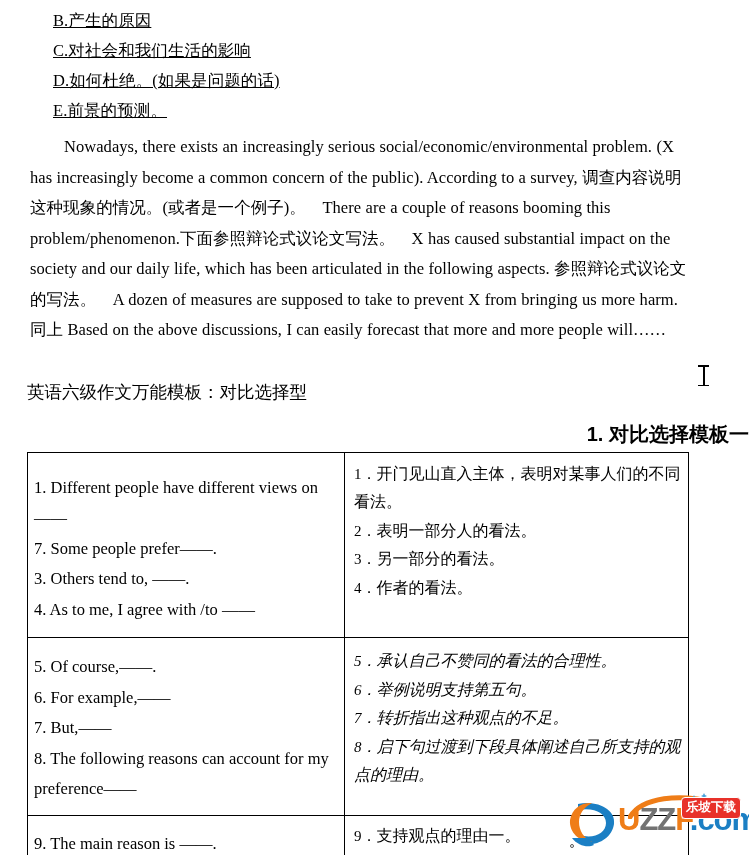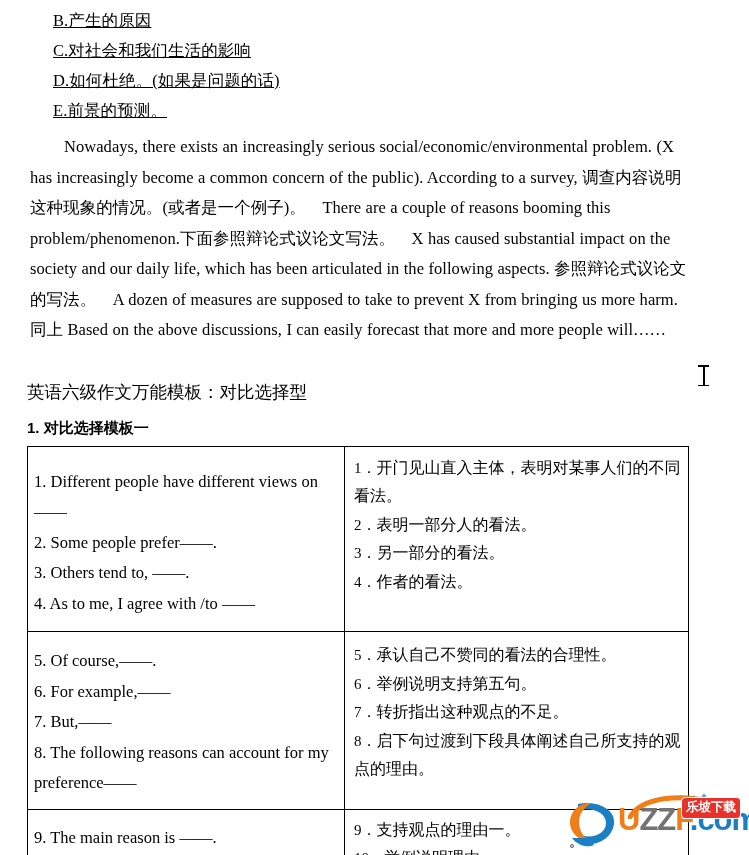--- a/index.html
+++ b/index.html
@@ -53,26 +53,27 @@
   
   .h-main {
     margin: 34px 0 0 0;
     padding-left: 27px;
     font-size: 17.5px;
     font-weight: normal;
     line-height: 24px;
     font-family: "Liberation Sans", "DejaVu Sans", sans-serif;
   }
   .h-sub {
-    margin: 14px 0 8px 0;
+    margin: 20px 0 8px 0;
     padding-left: 27px;
-    font-size: 15px;
+    font-size: 20px;
     font-weight: bold;
     line-height: 20px;
     font-family: "Liberation Sans", "DejaVu Sans", sans-serif;
+    text-align: right;
   }
 
   
   .tbl-wrap {
     padding-left: 27px;
     padding-right: 61px;
   }
   table.tpl {
     width: 661px;
     border-collapse: collapse;
@@ -88,21 +89,21 @@
 
   .cell-en {
     padding: 20px 6px 12px 6px;
   }
   .cell-en.row2 { padding-top: 14px; padding-bottom: 10px; }
   .cell-en.row3 { padding-top: 13px; padding-bottom: 4px; }
 
   .cell-zh {
     padding: 7px 4px 8px 9px;
   }
-  .cell-zh.row2 { padding-top: 9px; }
+  .cell-zh.row2 { padding-top: 9px; font-style: italic; }
   .cell-zh.row3 { padding-top: 6px; }
 
   .line-en {
     font-size: 16.5px;
     line-height: 30.5px;
     font-family: Liberation Serif, serif;
     white-space: normal;
   }
   .line-zh {
     font-size: 16px;
@@ -202,21 +203,21 @@
   <div class="h-main">英语六级作文万能模板：对比选择型</div>
   <div class="h-sub">1. 对比选择模板一</div>
 
   <div class="tbl-wrap">
     <table class="tpl">
       <tbody>
         <tr>
           <td class="col-en">
             <div class="cell-en">
               <div class="line-en">1. Different people have different views on——</div>
-              <div class="line-en">2. Some people prefer——.</div>
+              <div class="line-en">7. Some people prefer——.</div>
               <div class="line-en">3. Others tend to, ——.</div>
               <div class="line-en">4. As to me, I agree with /to ——</div>
             </div>
           </td>
           <td class="col-zh">
             <div class="cell-zh">
               <div class="line-zh"><span class="num">1．</span><span>开门见山直入主体，表明对某事人们的不同看法。</span></div>
               <div class="line-zh"><span class="num">2．</span><span>表明一部分人的看法。</span></div>
               <div class="line-zh"><span class="num">3．</span><span>另一部分的看法。</span></div>
               <div class="line-zh"><span class="num">4．</span><span>作者的看法。</span></div>

